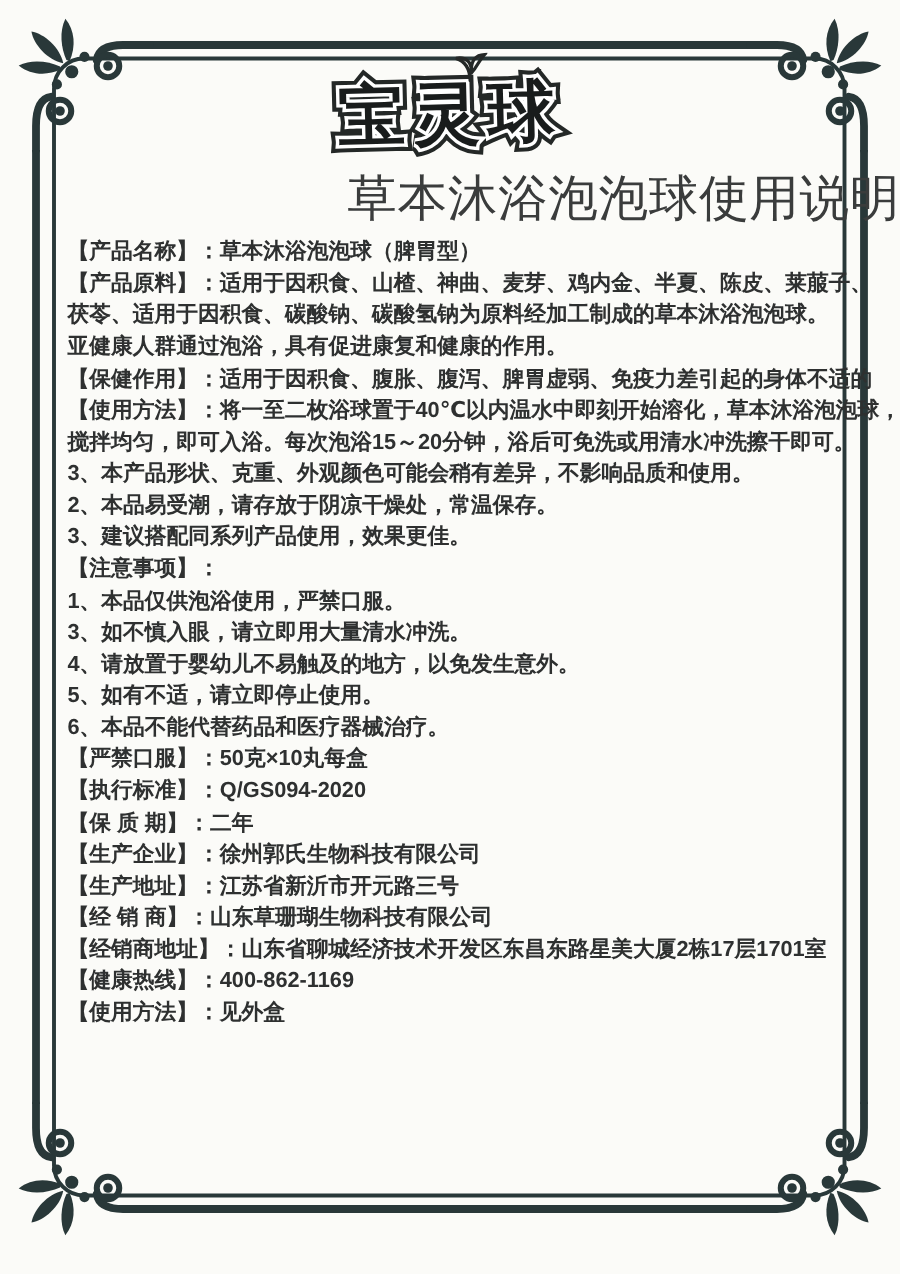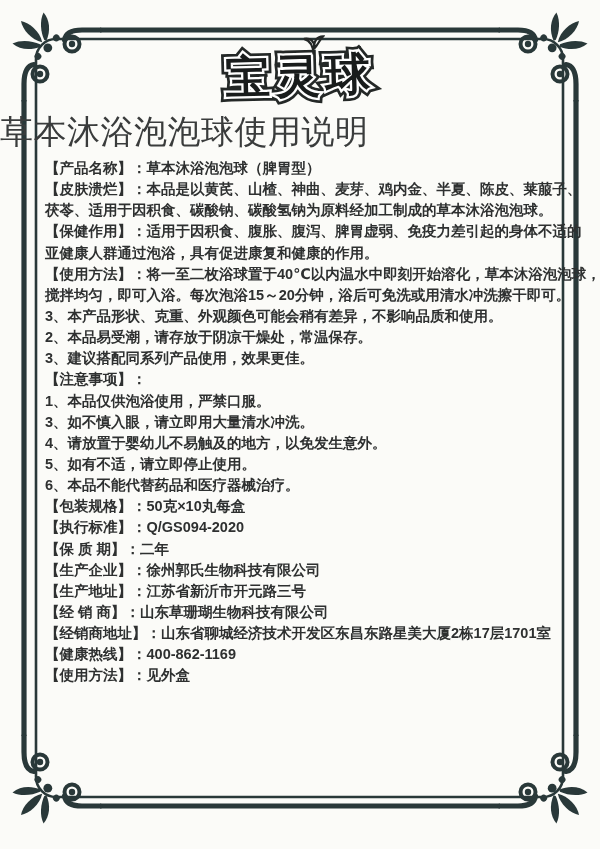--- a/index.html
+++ b/index.html
@@ -21,21 +21,21 @@
     text-align:center;color:transparent;
   }
   .logo-l1{-webkit-text-stroke:10px #242827;}
   .logo-l2{-webkit-text-stroke:4.5px #ffffff;}
   .logo-l3{color:#191c1c;-webkit-text-stroke:0;}
   .sprout{position:absolute;left:50%;margin-left:2px;top:-12px;}
 
   
   .title{
     position:absolute;top:110px;left:0;width:100%;
-    text-align:left;font-size:33px;font-weight:500;
+    text-align:right;font-size:33px;font-weight:500;
     color:#3a3c3c;letter-spacing:0.5px;
   }
 
   
   .content{
     position:absolute;left:45px;top:158px;width:513px;
     font-size:14.5px;font-weight:700;color:#2e3030;
     line-height:21.15px;white-space:nowrap;
   }
   .tline{height:21.15px;overflow:visible;}
@@ -89,36 +89,36 @@
       <svg class="sprout" width="24" height="22" viewBox="0 0 24 22">
         <path d="M12,20 C12,12 9,7 3,5 C10,4 13,8 13,13 M13,13 C13,7 16,3 22,3 C18,7 17,11 13,15" stroke="#242827" stroke-width="2.2" fill="none" stroke-linecap="round"></path>
       </svg>
     </div>
   </div>
 
   <div class="title">草本沐浴泡泡球使用说明</div>
 
   <div class="content">
     <div class="tline">【产品名称】：草本沐浴泡泡球（脾胃型）</div>
-    <div class="tline">【皮肤溃烂】：本品是以黄芪、山楂、神曲、麦芽、鸡内金、半夏、陈皮、莱菔子、</div>
+    <div class="tline">【产品原料】：适用于因积食、山楂、神曲、麦芽、鸡内金、半夏、陈皮、莱菔子、</div>
     <div class="tline">茯苓、适用于因积食、碳酸钠、碳酸氢钠为原料经加工制成的草本沐浴泡泡球。</div>
+    <div class="tline">亚健康人群通过泡浴，具有促进康复和健康的作用。</div>
     <div class="tline">【保健作用】：适用于因积食、腹胀、腹泻、脾胃虚弱、免疫力差引起的身体不适的</div>
-    <div class="tline">亚健康人群通过泡浴，具有促进康复和健康的作用。</div>
     <div class="tline">【使用方法】：将一至二枚浴球置于40℃以内温水中即刻开始溶化，草本沐浴泡泡球，</div>
     <div class="tline">搅拌均匀，即可入浴。每次泡浴15～20分钟，浴后可免洗或用清水冲洗擦干即可。</div>
     <div class="tline">3、本产品形状、克重、外观颜色可能会稍有差异，不影响品质和使用。</div>
     <div class="tline">2、本品易受潮，请存放于阴凉干燥处，常温保存。</div>
     <div class="tline">3、建议搭配同系列产品使用，效果更佳。</div>
     <div class="tline">【注意事项】：</div>
     <div class="tline">1、本品仅供泡浴使用，严禁口服。</div>
     <div class="tline">3、如不慎入眼，请立即用大量清水冲洗。</div>
     <div class="tline">4、请放置于婴幼儿不易触及的地方，以免发生意外。</div>
     <div class="tline">5、如有不适，请立即停止使用。</div>
     <div class="tline">6、本品不能代替药品和医疗器械治疗。</div>
-    <div class="tline">【包装规格】：50克×10丸每盒</div>
+    <div class="tline">【严禁口服】：50克×10丸每盒</div>
     <div class="tline">【执行标准】：Q/GS094-2020</div>
     <div class="tline">【保 质 期】：二年</div>
     <div class="tline">【生产企业】：徐州郭氏生物科技有限公司</div>
     <div class="tline">【生产地址】：江苏省新沂市开元路三号</div>
     <div class="tline">【经 销 商】：山东草珊瑚生物科技有限公司</div>
     <div class="tline">【经销商地址】：山东省聊城经济技术开发区东昌东路星美大厦2栋17层1701室</div>
     <div class="tline">【健康热线】：400-862-1169</div>
     <div class="tline">【使用方法】：见外盒</div>
   </div>
 

